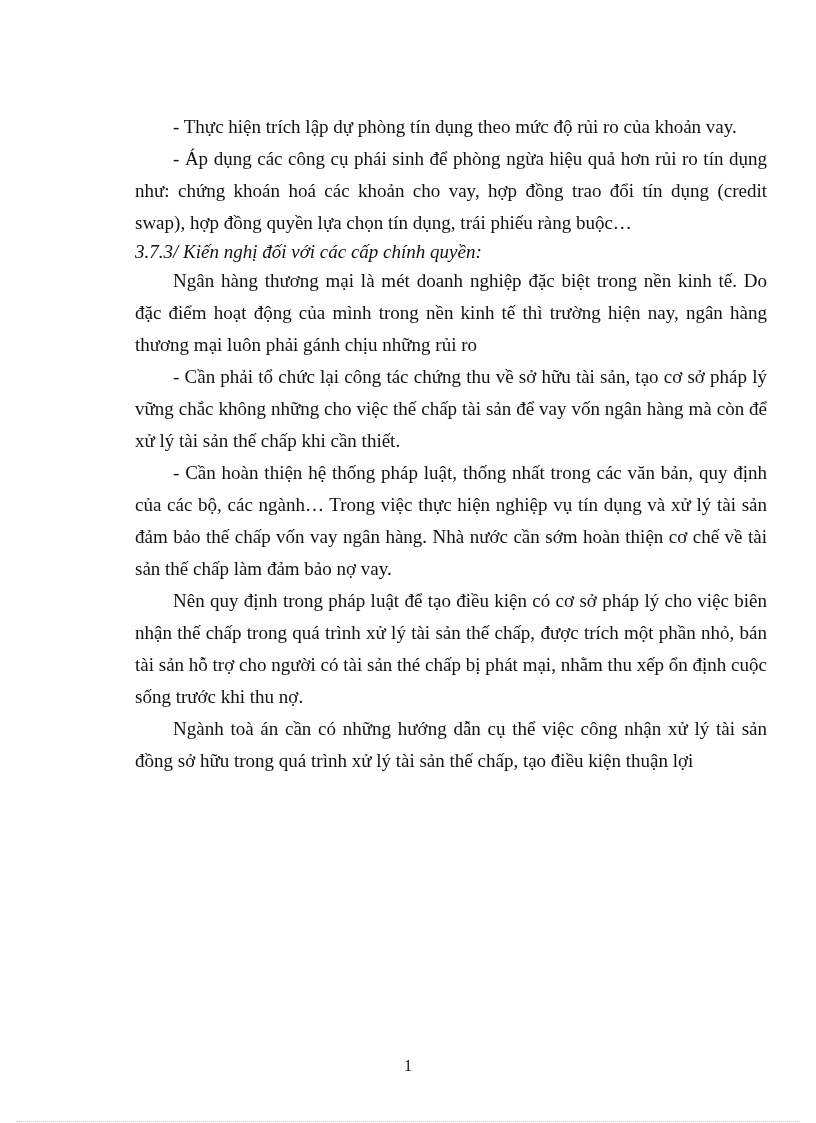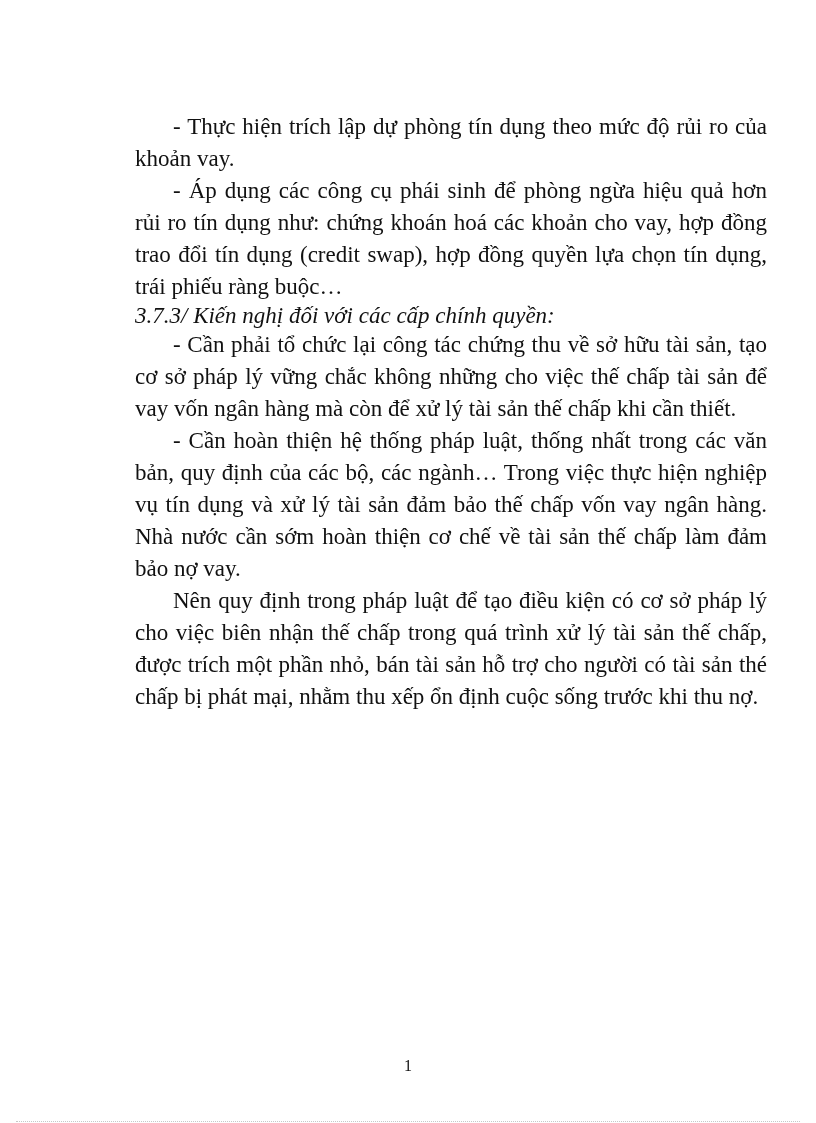--- a/index.html
+++ b/index.html
@@ -13,21 +13,21 @@
     position: relative;
     overflow: hidden;
     font-family: "Liberation Serif", "DejaVu Serif", serif;
     color: #111111;
   }
   .page-body {
     position: absolute;
     left: 135px;
     top: 111px;
     width: 632px;
-    font-size: 23px;
+    font-size: 19px;
     line-height: 32px;
   }
   .para {
     margin: 0;
     text-align: justify;
     text-indent: 38px;
   }
   .heading {
     margin: 0;
     font-weight: normal;
@@ -55,19 +55,21 @@
 </style>
 </head>
 <body>
 
 <div class="page-body">
   <p class="para">- Thực hiện trích lập dự phòng tín dụng theo mức độ rủi ro của khoản vay.</p>
   <p class="para" style="margin-top:0px;">- Áp dụng các công cụ phái sinh để phòng ngừa hiệu quả hơn rủi ro tín dụng như: chứng khoán hoá các khoản cho vay, hợp đồng trao đổi tín dụng (credit swap), hợp đồng quyền lựa chọn tín dụng, trái phiếu ràng buộc…</p>
 
   <p class="heading">3.7.3/ Kiến nghị đối với các cấp chính quyền:</p>
 
+  <p class="para">Ngân hàng thương mại là mét doanh nghiệp đặc biệt trong nền kinh tế. Do đặc điểm hoạt động của mình trong nền kinh tế thì trường hiện nay, ngân hàng thương mại luôn phải gánh chịu những rủi ro</p>
   <p class="para">- Cần phải tổ chức lại công tác chứng thu về sở hữu tài sản, tạo cơ sở pháp lý vững chắc không những cho việc thế chấp tài sản để vay vốn ngân hàng mà còn để xử lý tài sản thế chấp khi cần thiết.</p>
   <p class="para">- Cần hoàn thiện hệ thống pháp luật, thống nhất trong các văn bản, quy định của các bộ, các ngành… Trong việc thực hiện nghiệp vụ tín dụng và xử lý tài sản đảm bảo thế chấp vốn vay ngân hàng. Nhà nước cần sớm hoàn thiện cơ chế về tài sản thế chấp làm đảm bảo nợ vay.</p>
   <p class="para">Nên quy định trong pháp luật để tạo điều kiện có cơ sở pháp lý cho việc biên nhận thế chấp trong quá trình xử lý tài sản thế chấp, được trích một phần nhỏ, bán tài sản hỗ trợ cho người có tài sản thé chấp bị phát mại, nhằm thu xếp ổn định cuộc sống trước khi thu nợ.</p>
+  <p class="para">Ngành toà án cần có những hướng dẫn cụ thể việc công nhận xử lý tài sản đồng sở hữu trong quá trình xử lý tài sản thế chấp, tạo điều kiện thuận lợi</p>
 </div>
 
 <div class="page-number">1</div>
 <div class="footer-rule"></div>
 
 </body></html>

